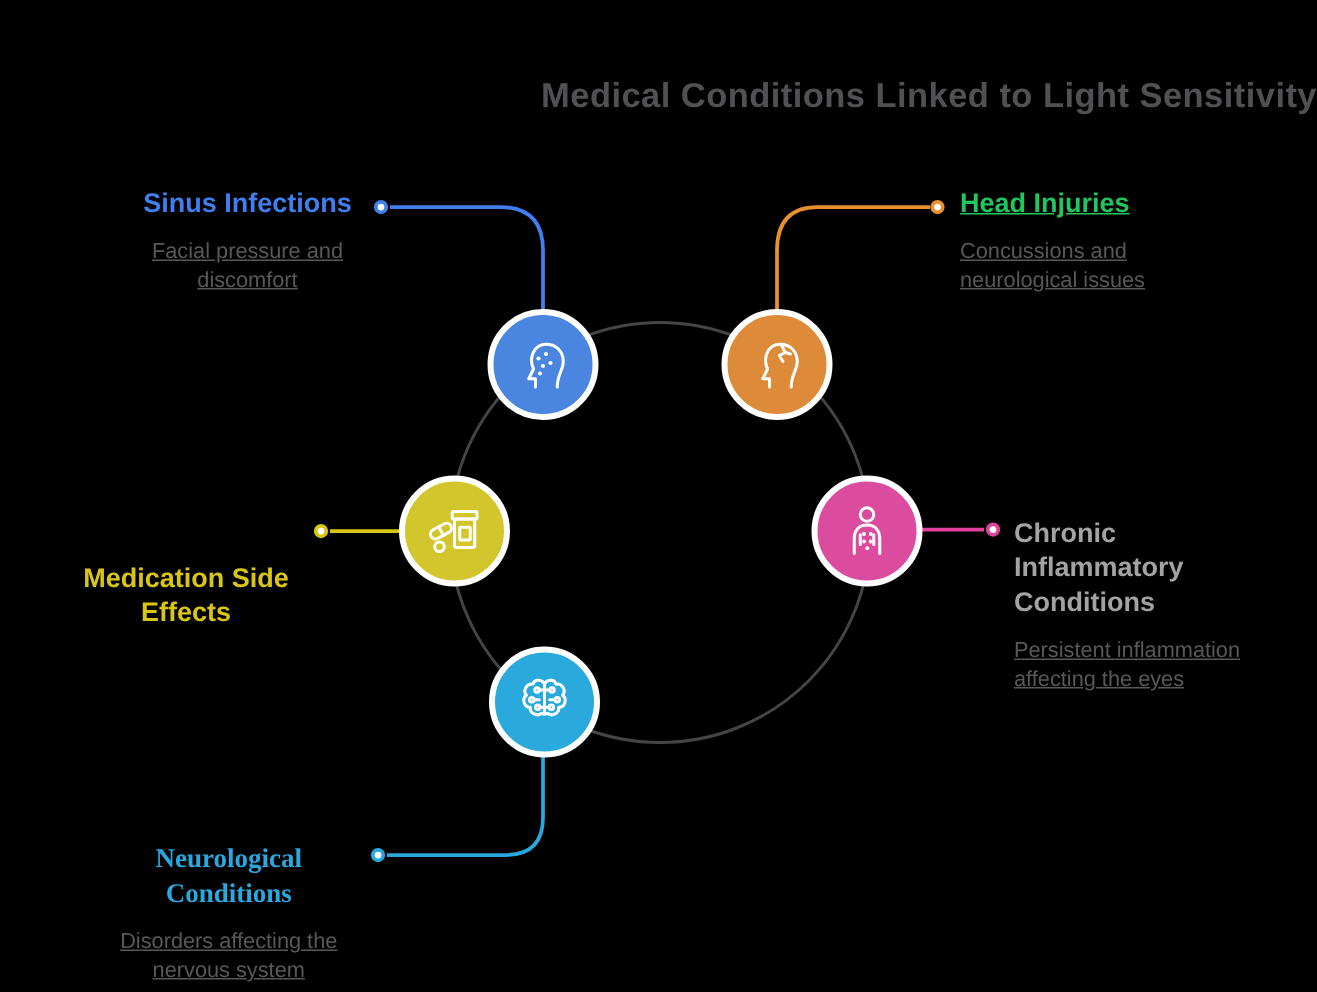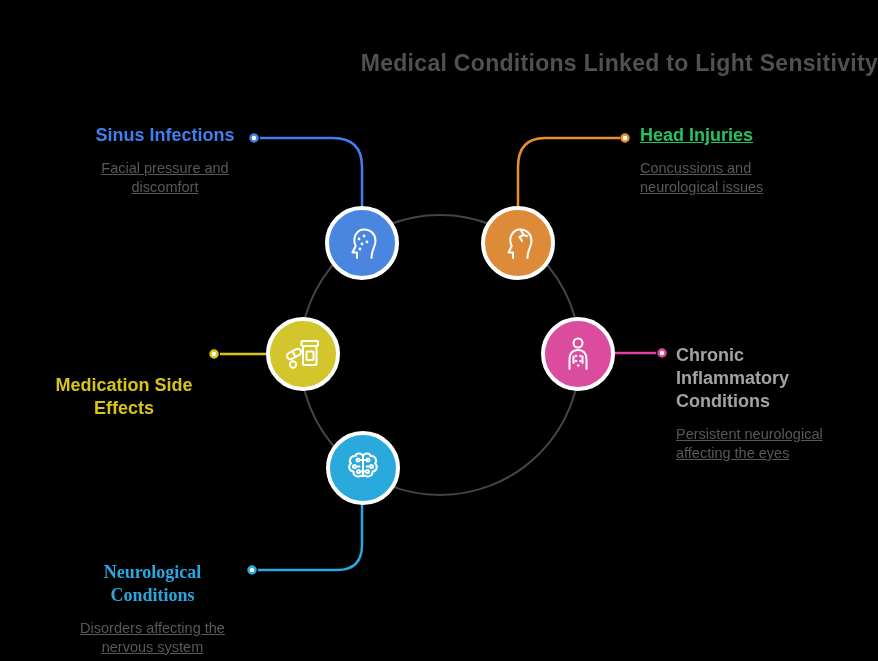--- a/index.html
+++ b/index.html
@@ -140,19 +140,19 @@
   <div class="node-label c-orange">Head Injuries</div>
   <div class="node-desc">Concussions and neurological issues</div>
 </div>
 
 <div class="label-block block-med align-right">
   <div class="node-label c-yellow">Medication Side Effects</div>
 </div>
 
 <div class="label-block block-chronic align-left">
   <div class="node-label c-pink">Chronic Inflammatory Conditions</div>
-  <div class="node-desc">Persistent neurological affecting the eyes</div>
+  <div class="node-desc">Persistent inflammation affecting the eyes</div>
 </div>
 
 <div class="label-block block-neuro align-right">
   <div class="node-label c-cyan">Neurological Conditions</div>
   <div class="node-desc">Disorders affecting the nervous system</div>
 </div>
 
 </body></html>

